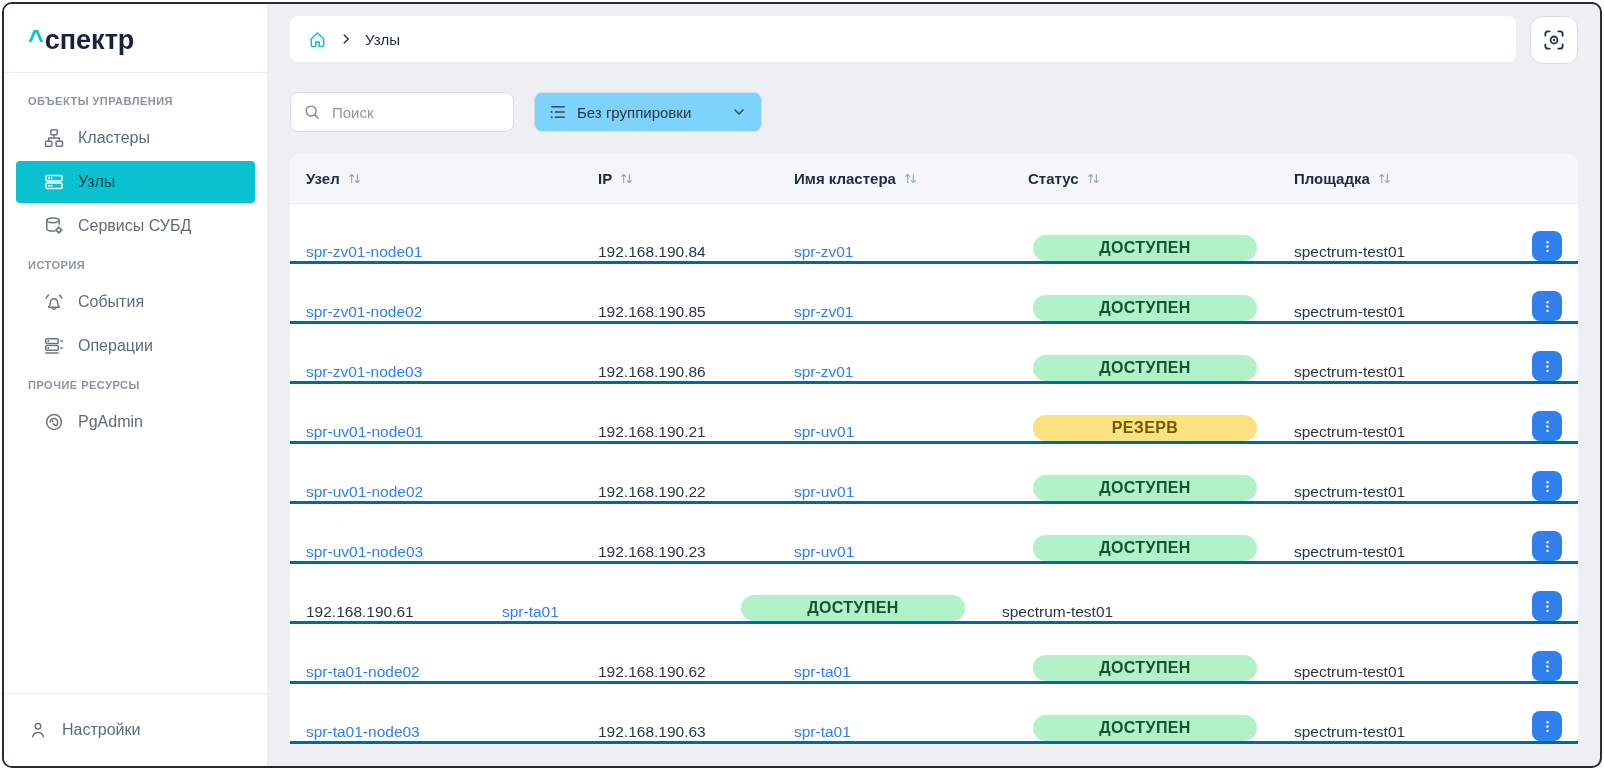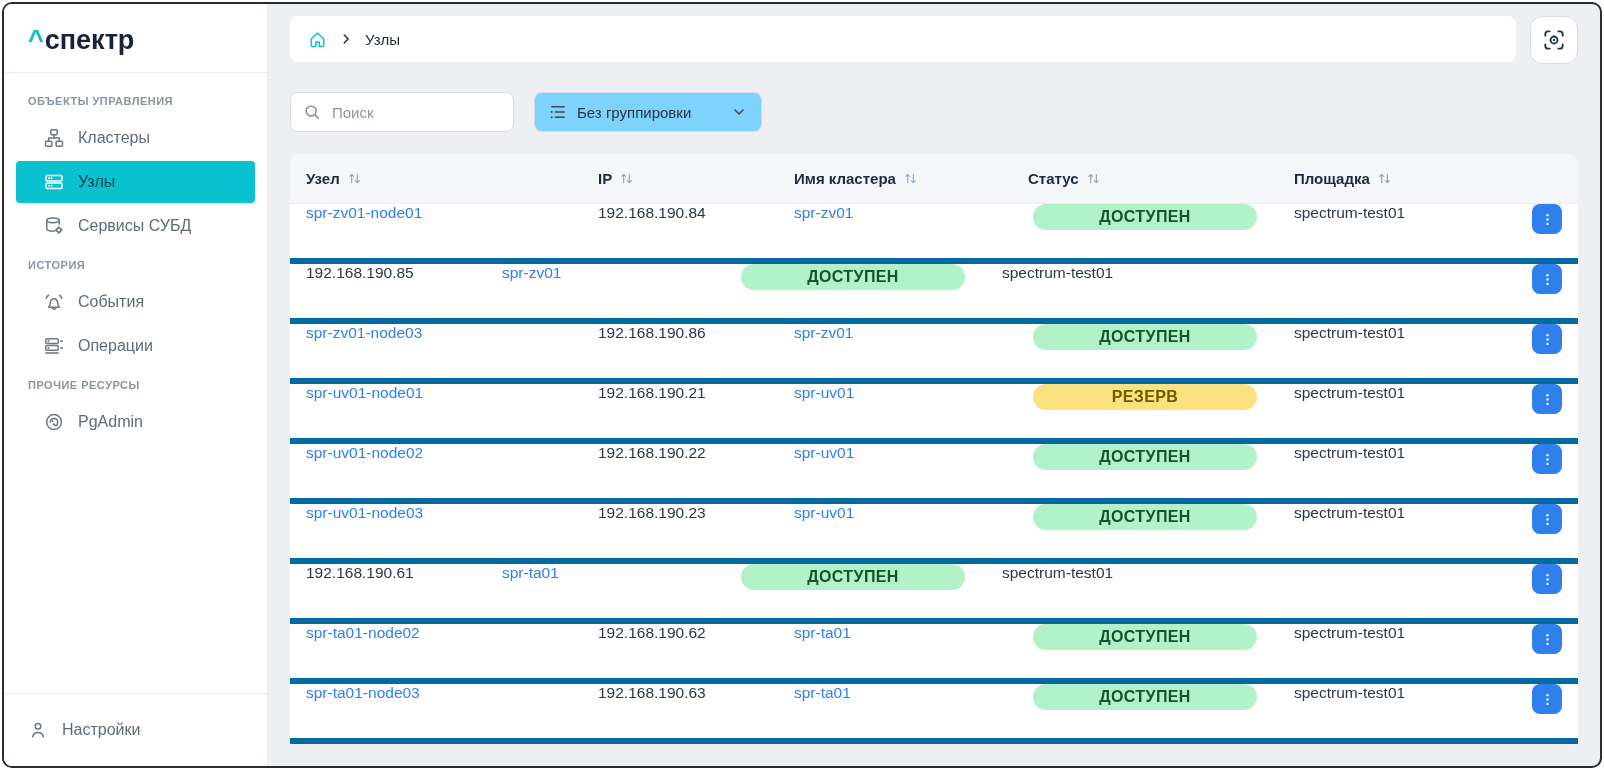--- a/index.html
+++ b/index.html
@@ -52,21 +52,21 @@
   .group-btn{min-width:228px;height:40px;background:#7dd3fc;border:1px solid #d8dde5;border-radius:8px;display:flex;align-items:center;gap:10px;padding:0 14px;font:inherit;font-size:15px;color:#2a3342;cursor:pointer}
   .group-btn .icon{display:inline-flex;color:#3d4a5d}
   .group-btn .chev{margin-left:auto}
 
   
   .table-card{margin-top:22px;background:#fff;border-radius:10px 10px 0 0;overflow:hidden}
   .thead{display:flex;align-items:center;height:50px;background:#f5f6f9;border-bottom:1px solid var(--line)}
   .th{display:flex;align-items:center;gap:8px;padding:0 16px;font-size:15px;font-weight:700;color:var(--txt-dark);white-space:nowrap}
   .sort{display:inline-flex;color:#9aa4b2;cursor:pointer}
   .sort.active{color:#82b0ef}
-  .row{display:flex;align-items:flex-start;height:60px;border-bottom:6px solid #0369a1;background:#fff}
+  .row{display:flex;align-items:flex-end;height:60px;border-bottom:3px solid #0369a1;background:#fff}
   .td{padding:0 16px;font-size:15.5px;color:var(--txt-body);white-space:nowrap;overflow:hidden;text-overflow:ellipsis}
   .col-node{width:292px;flex:0 0 292px}
   .col-ip{width:196px;flex:0 0 196px}
   .col-cluster{width:234px;flex:0 0 234px}
   .col-status{width:266px;flex:0 0 266px}
   .td.col-status{display:flex;justify-content:center}
   .col-site{flex:1 1 auto;min-width:0}
   .col-actions{width:62px;flex:0 0 62px;display:flex;justify-content:flex-end}
   .cell-link{color:var(--link-blue);text-decoration:none;cursor:pointer}
   .badge{display:inline-flex;align-items:center;justify-content:center;width:224px;height:26px;border-radius:14px;font-size:16px;font-weight:700;letter-spacing:.4px}
@@ -275,20 +275,21 @@
                       <circle cx="12" cy="5" r="1.9"></circle>
                       <circle cx="12" cy="12" r="1.9"></circle>
                       <circle cx="12" cy="19" r="1.9"></circle>
                     </g>
                   </svg>
                 </span>
               </button>
             </div>
           </div>
           <div class="row">
+            <div class="td col-node"><a class="cell-link">spr-zv01-node02</a></div>
             <div class="td col-ip">192.168.190.85</div>
             <div class="td col-cluster"><a class="cell-link">spr-zv01</a></div>
             <div class="td col-status">
               <span class="badge available">ДОСТУПЕН</span>
             </div>
             <div class="td col-site">spectrum-test01</div>
             <div class="td col-actions">
               <button class="kebab">
                 <span style="display:inline-flex">
                   <svg viewBox="0 0 24 24" width="15" height="15">

